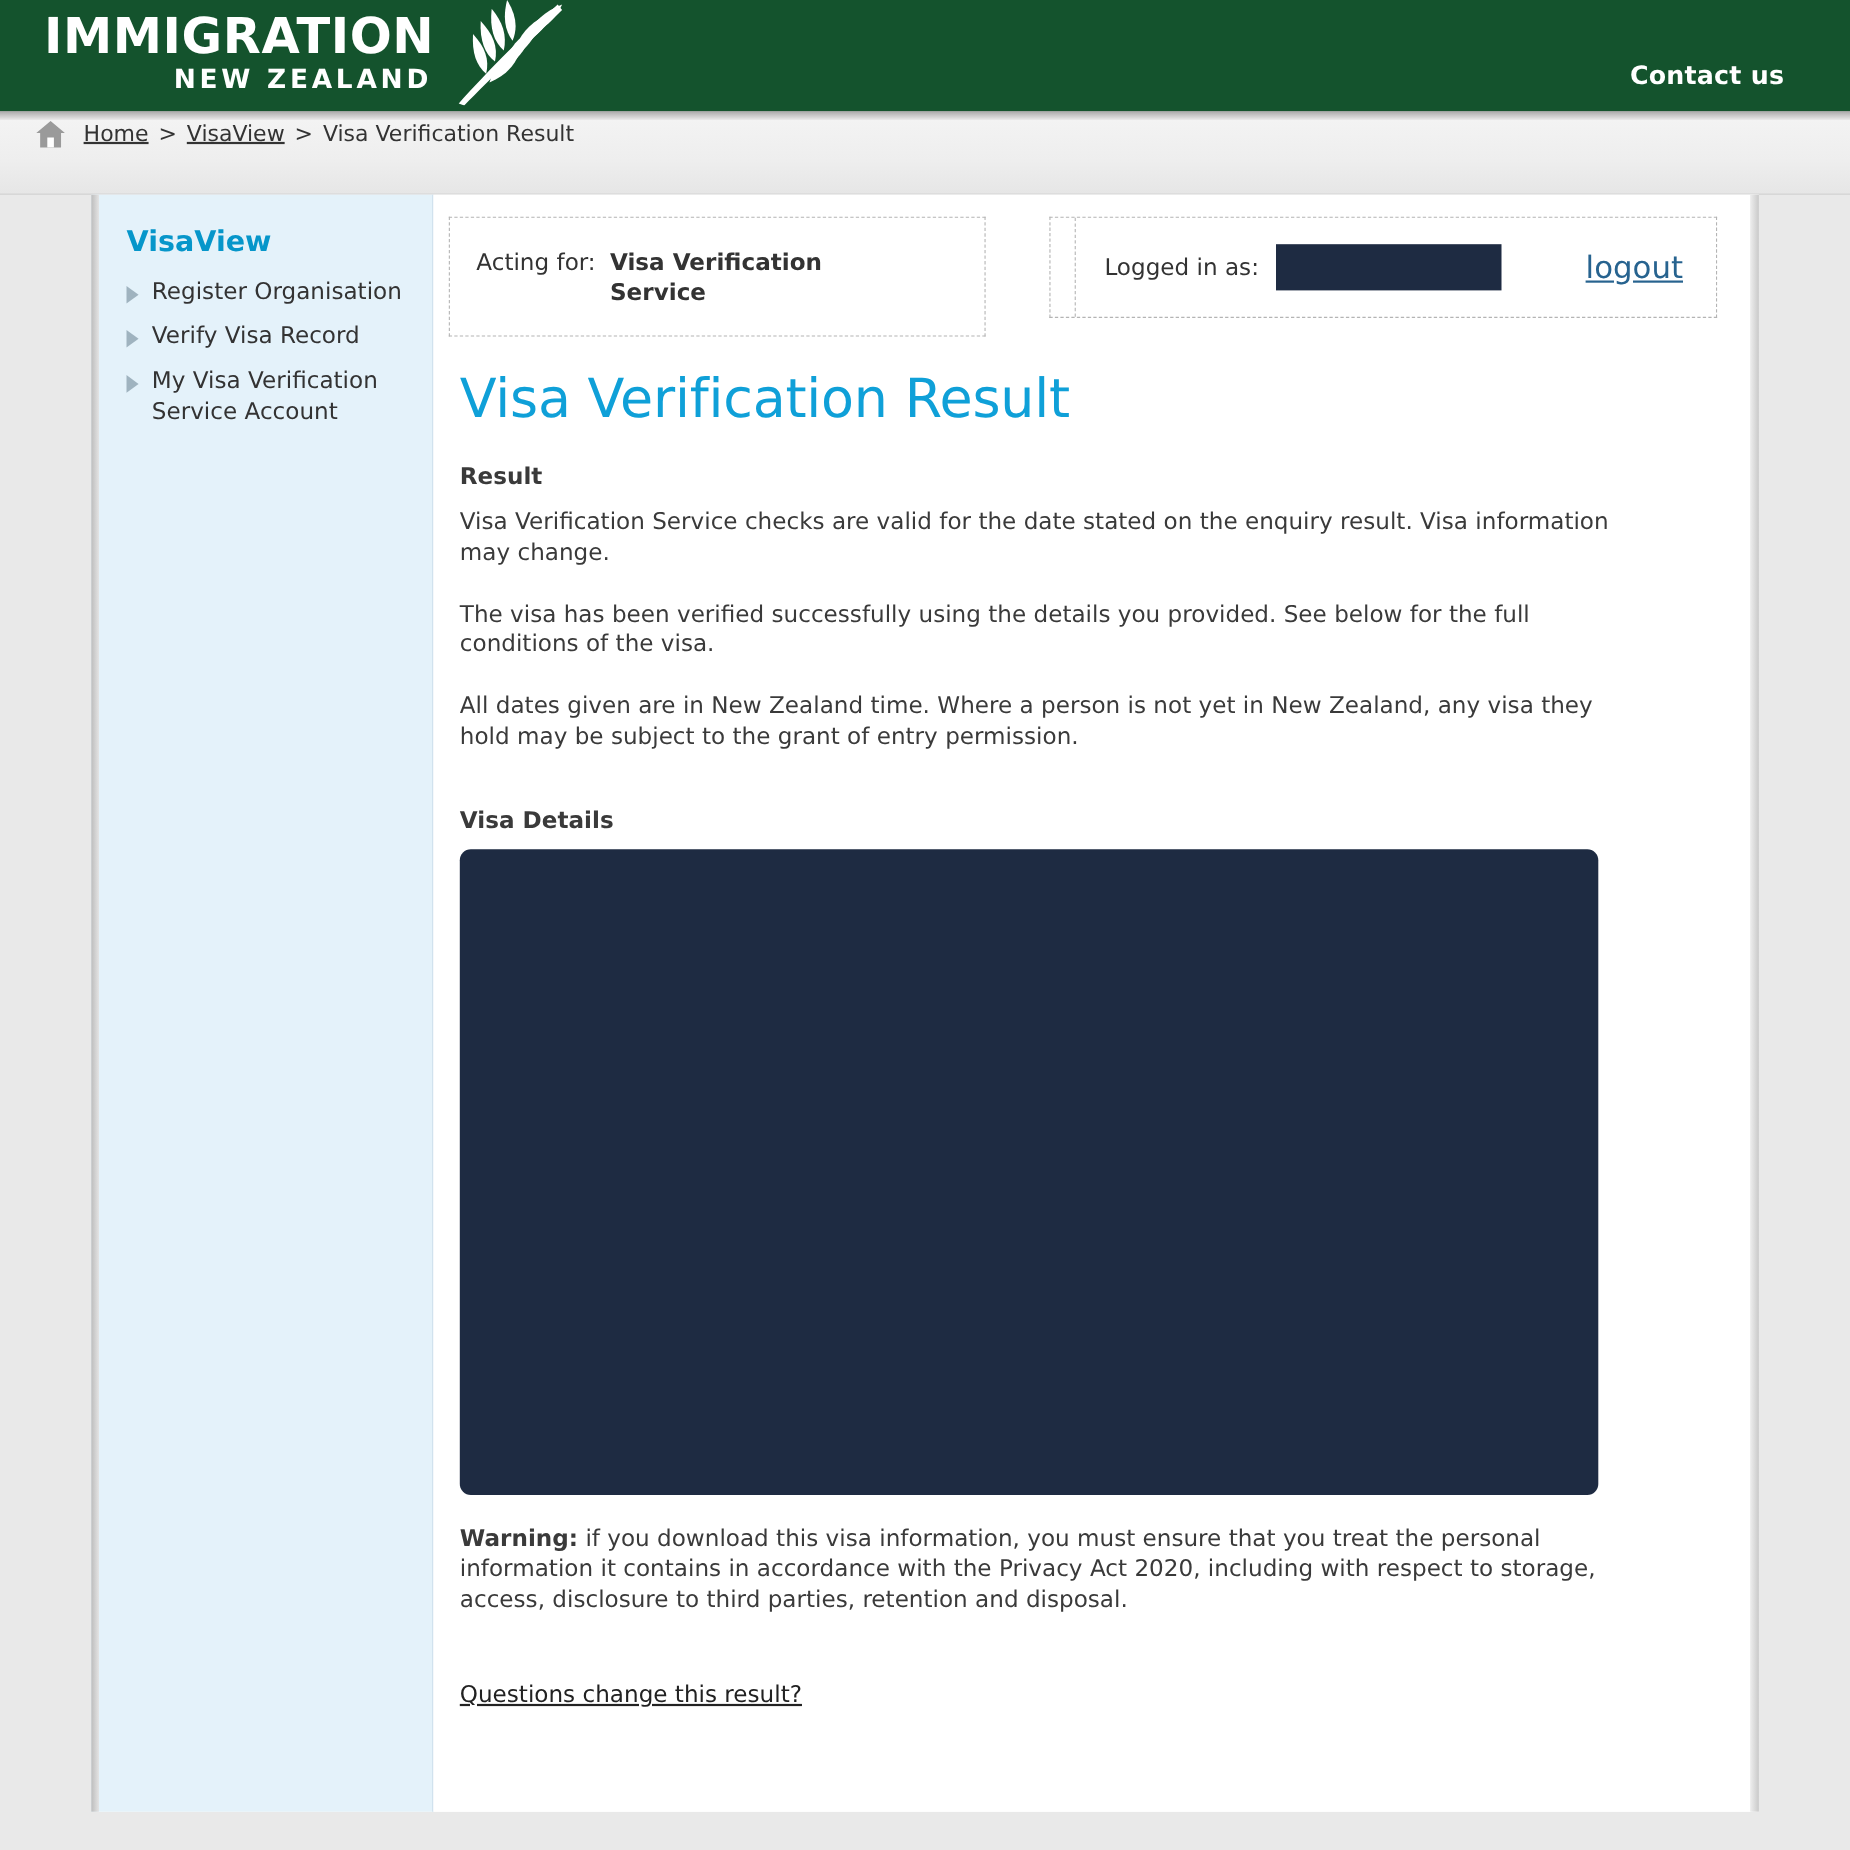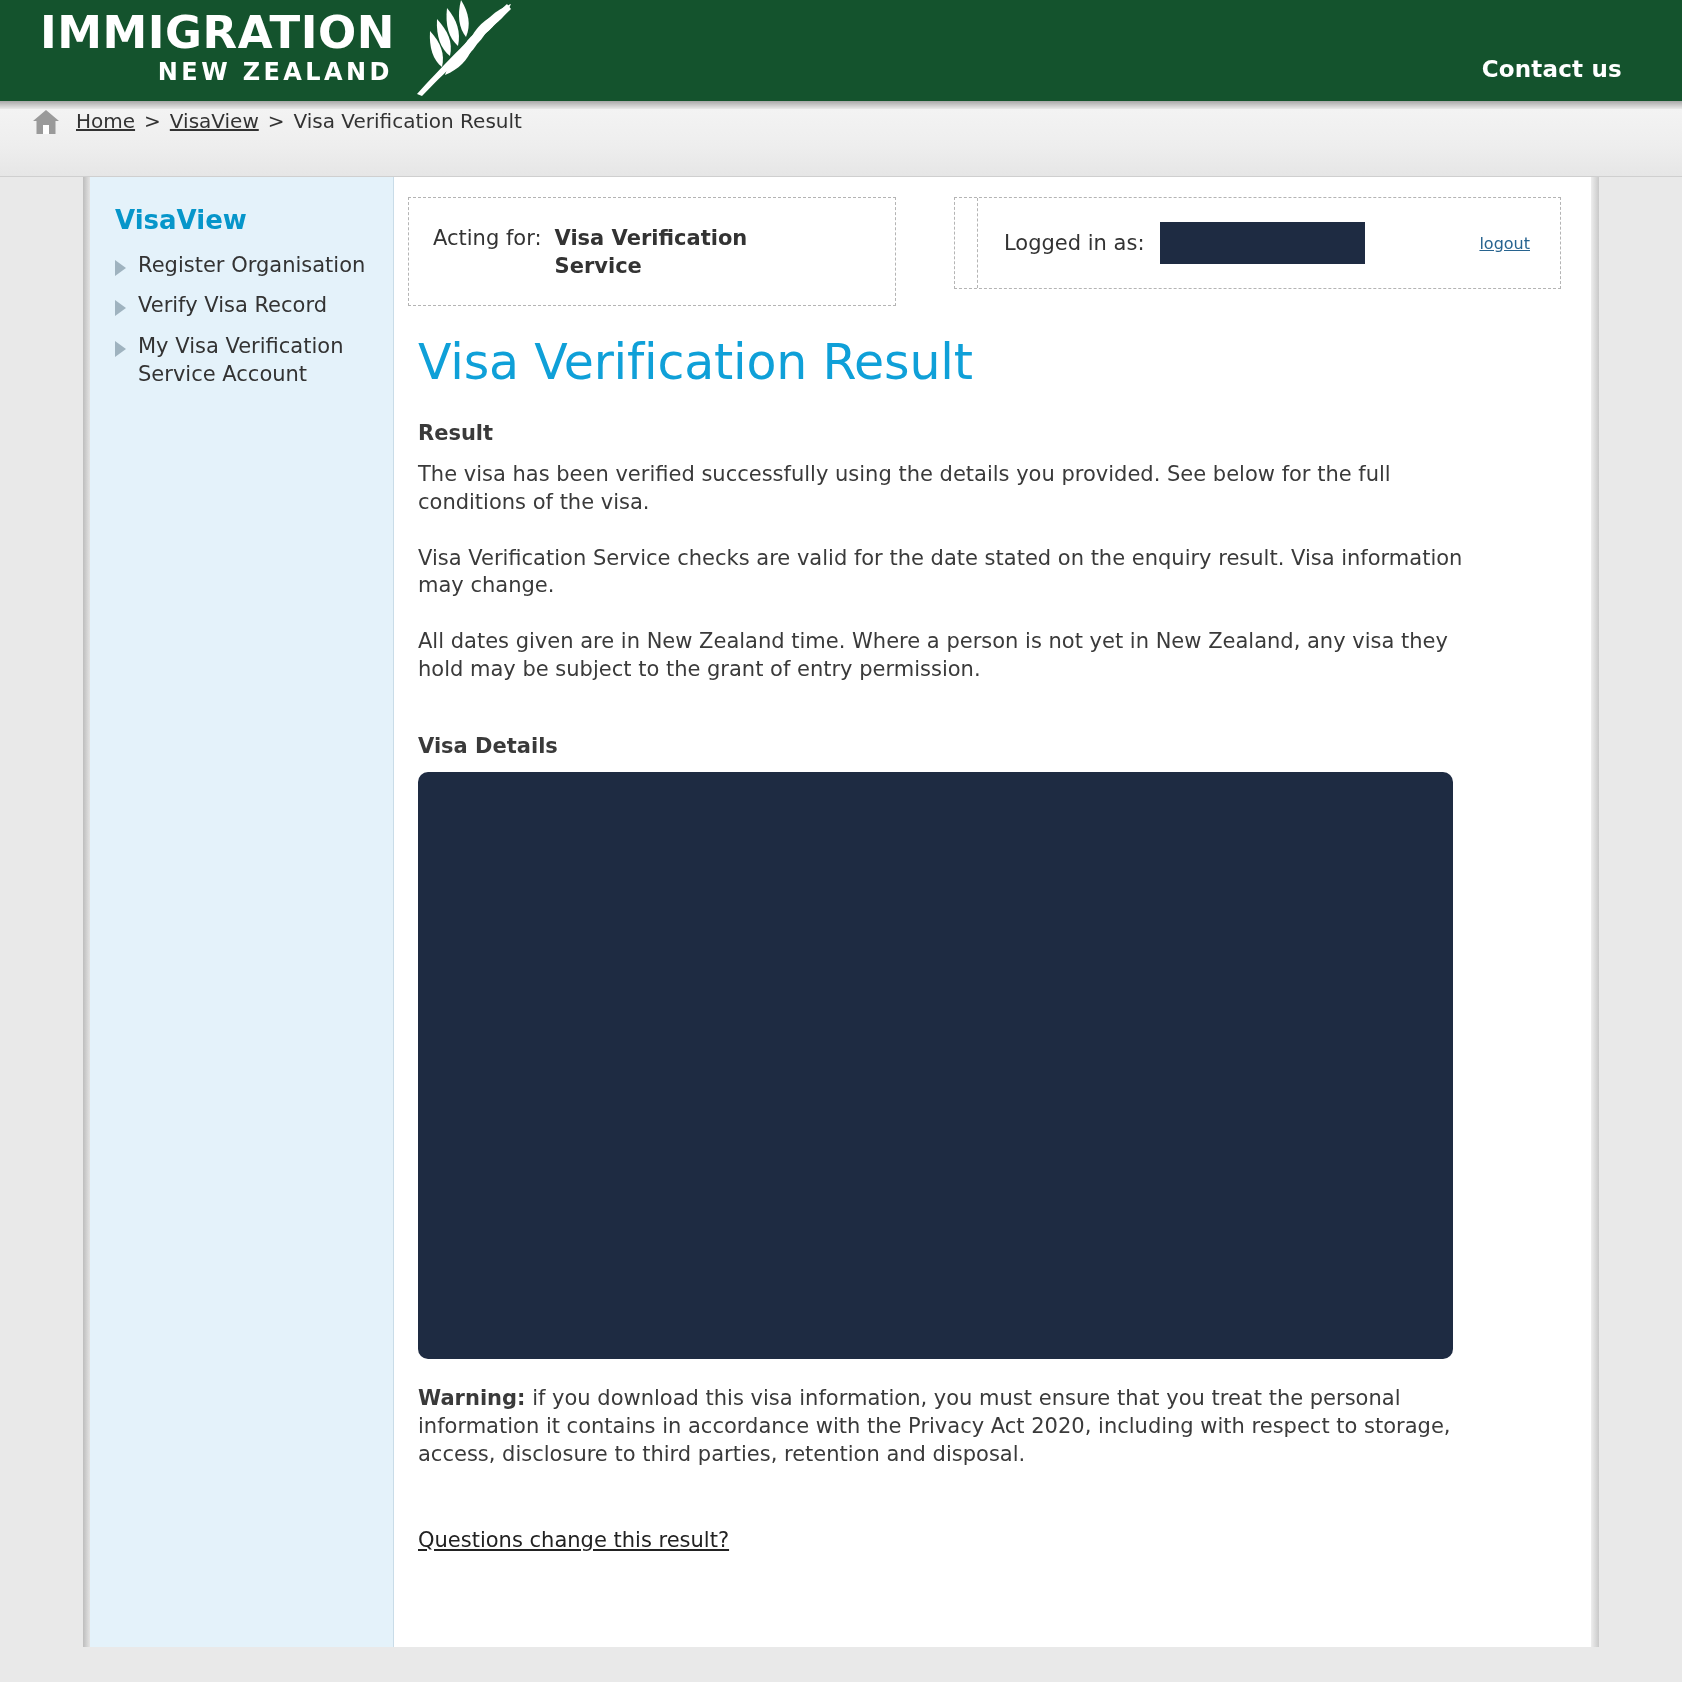--- a/index.html
+++ b/index.html
@@ -210,21 +210,21 @@
     margin-right: 16px;
     white-space: nowrap;
   }
   .redact-chip {
     width: 205px;
     height: 42px;
     background: #1e2b42;
     display: inline-block;
   }
   .logout-link {
-    font-size: 16px;
+    font-size: 28px;
     color: #27638f;
     margin-left: 40px;
   }
 
   h1.page-title {
     font-size: 49px;
     font-weight: 400;
     color: #0fa0d8;
     margin: 28px 0 30px 10px;
     letter-spacing: -0.2px;
@@ -377,22 +377,22 @@
             </span>
             <a class="logout-link" href="#">logout</a>
           </div>
         </div>
       </div>
 
       <h1 class="page-title">Visa Verification Result</h1>
 
       <div class="section-h">Result</div>
 
+      <p class="body-t">Visa Verification Service checks are valid for the date stated on the enquiry result. Visa information may change.</p>
       <p class="body-t">The visa has been verified successfully using the details you provided. See below for the full conditions of the visa.</p>
-      <p class="body-t">Visa Verification Service checks are valid for the date stated on the enquiry result. Visa information may change.</p>
       <p class="body-t">All dates given are in New Zealand time. Where a person is not yet in New Zealand, any visa they hold may be subject to the grant of entry permission.</p>
 
       <div class="visa-details-h">Visa Details</div>
       <div class="redact-panel"></div>
 
       <p class="warning-p"><b>Warning:</b><span> if you download this visa information, you must ensure that you treat the personal information it contains in accordance with the Privacy Act 2020, including with respect to storage, access, disclosure to third parties, retention and disposal.</span></p>
 
 
       <br>
       <a class="questions-link" href="#">Questions change this result?</a>

